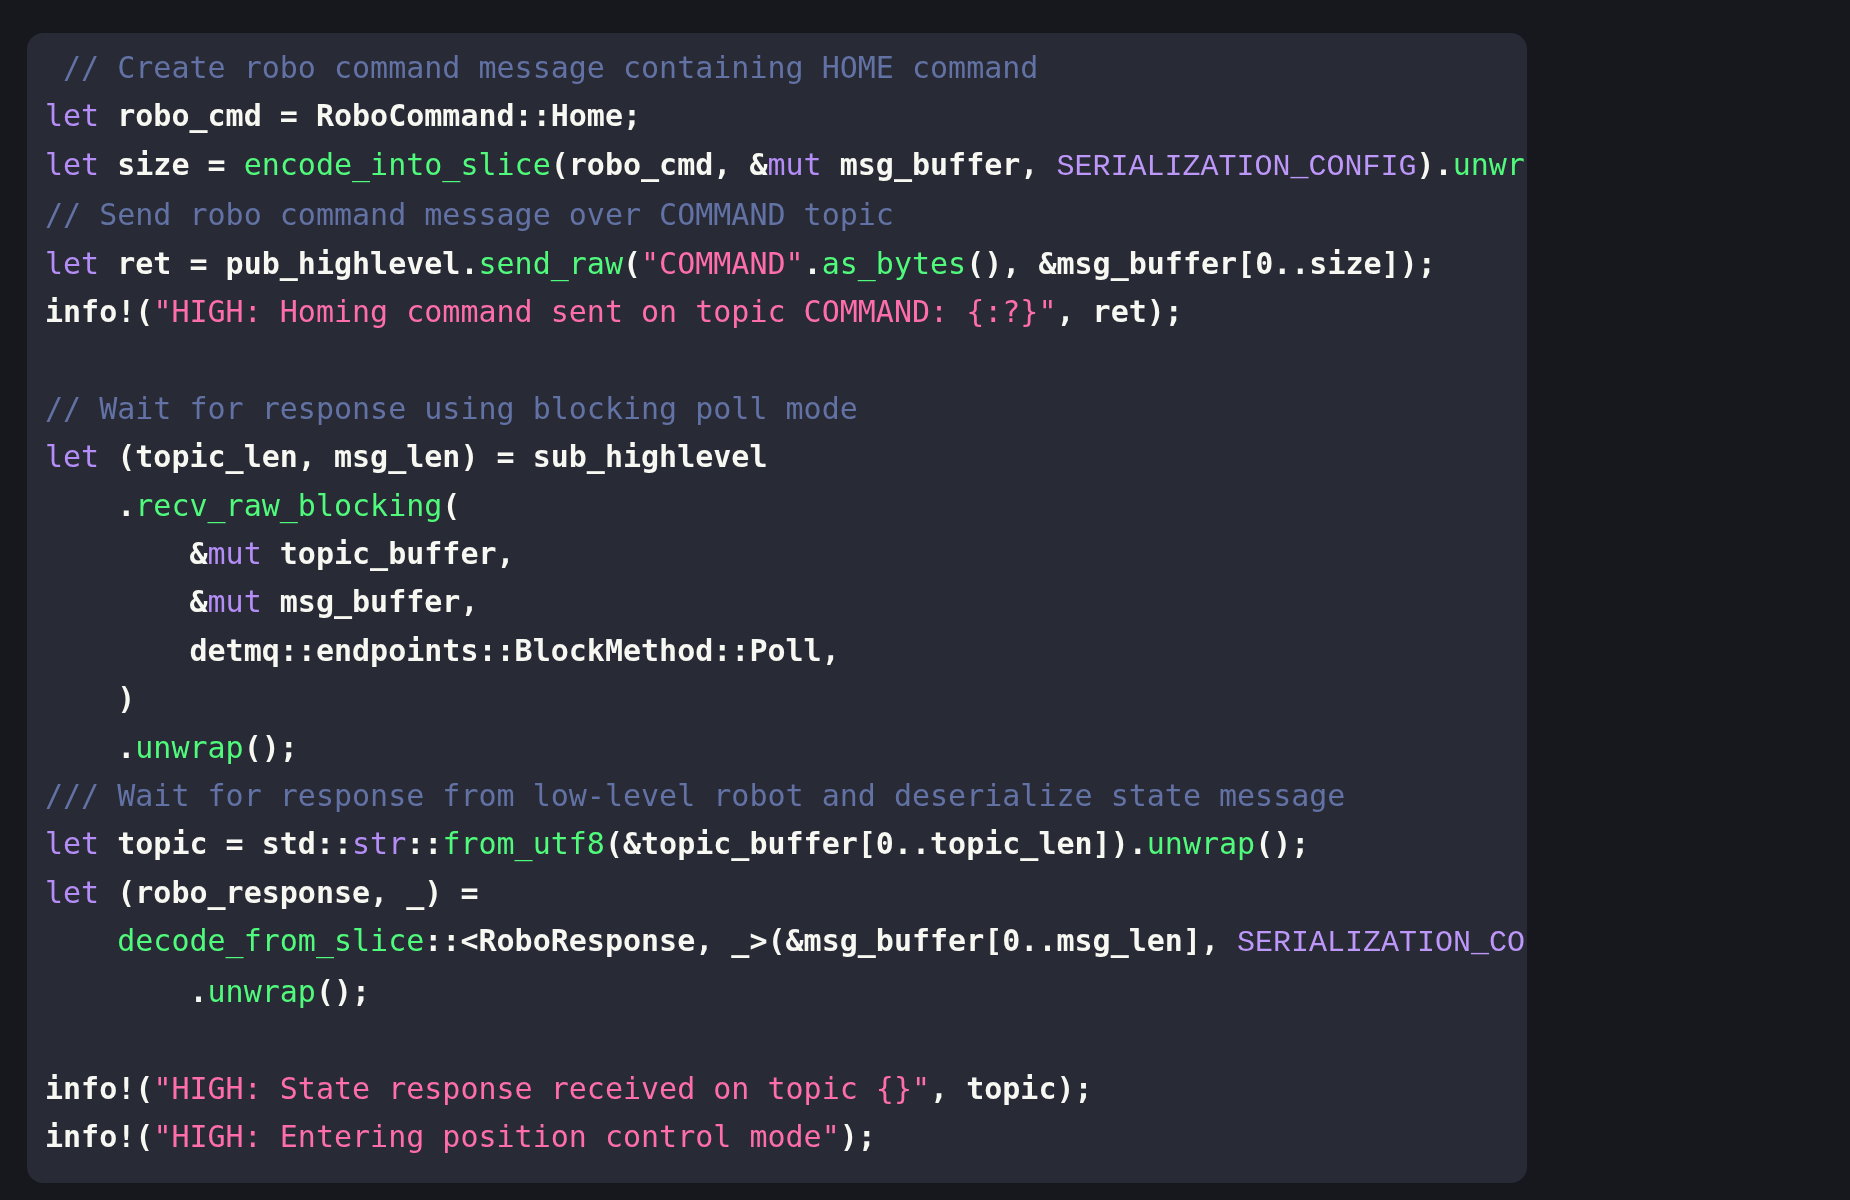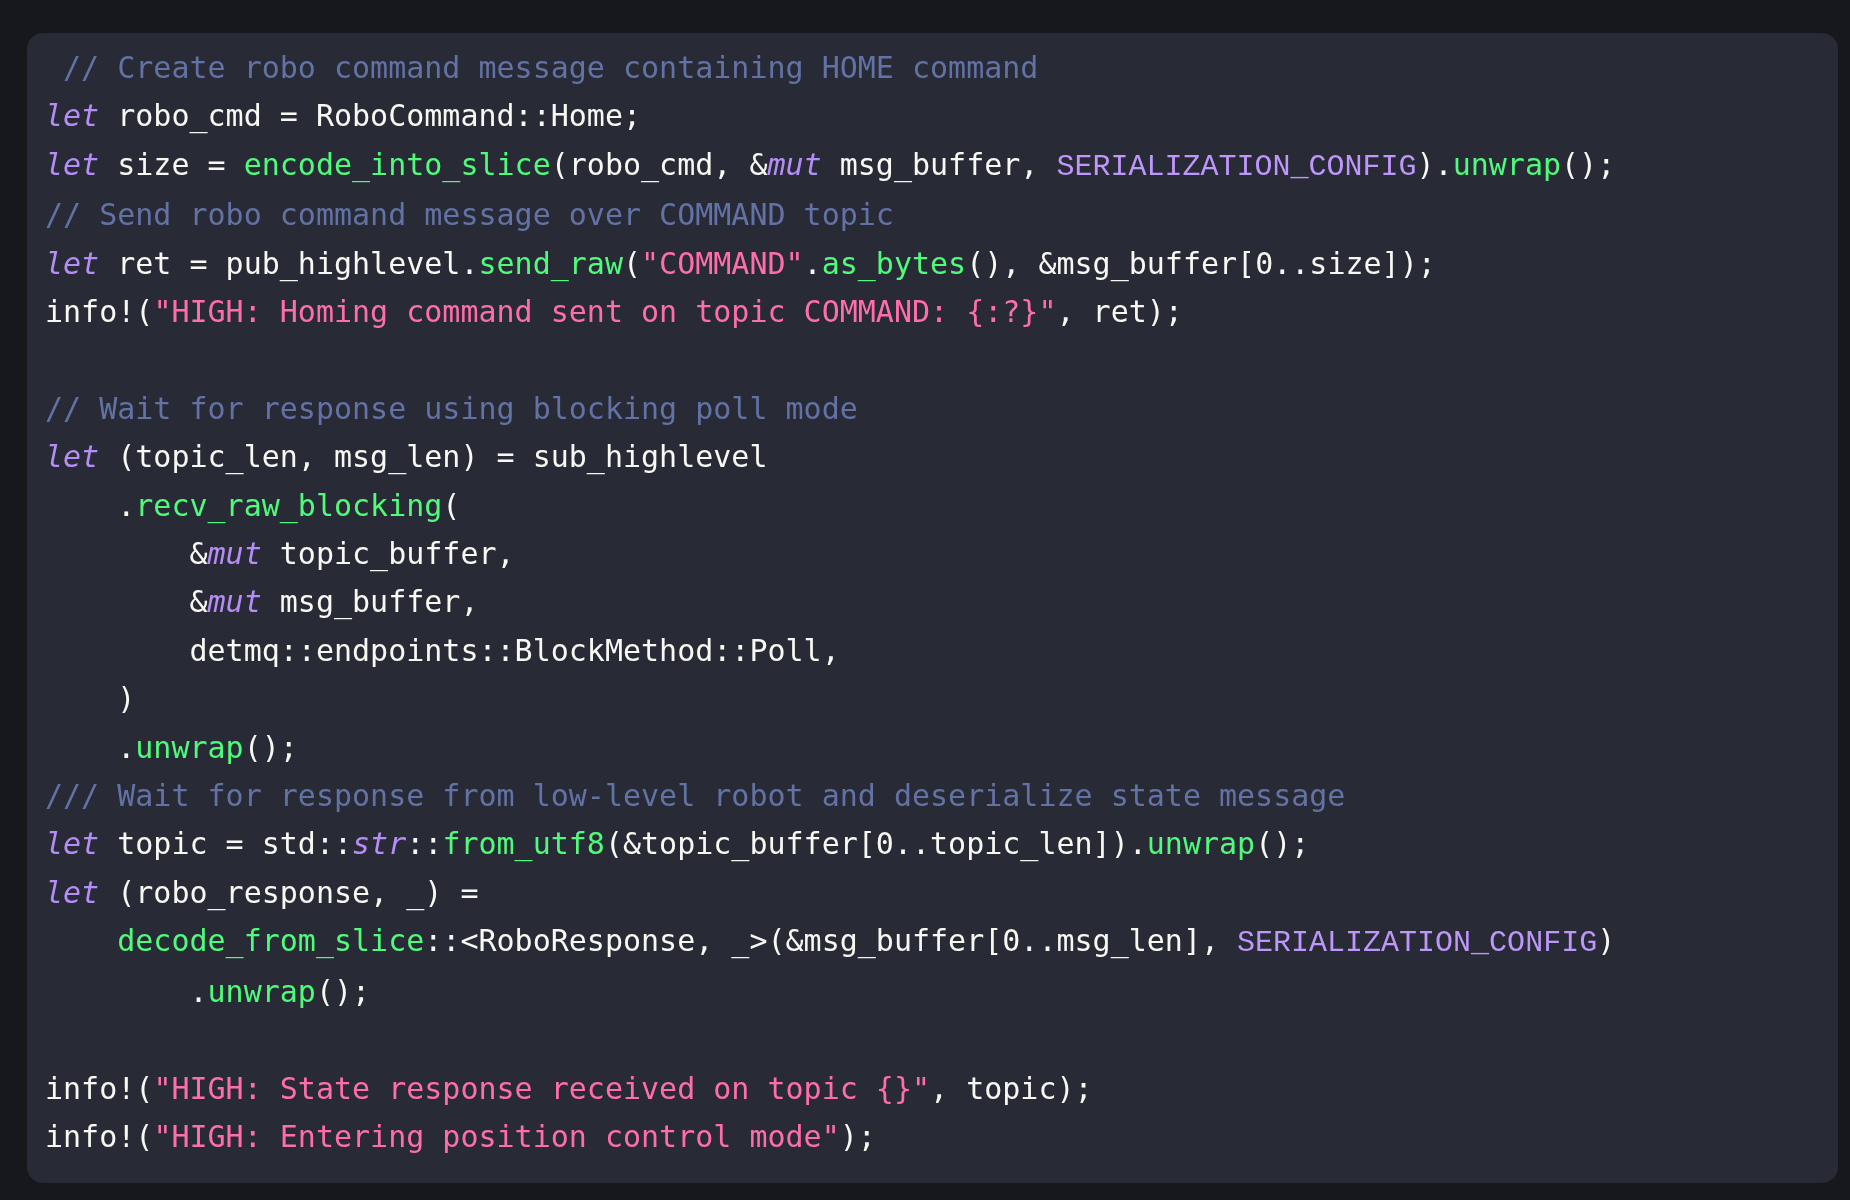--- a/index.html
+++ b/index.html
@@ -7,42 +7,42 @@
     padding: 0;
     width: 1850px;
     height: 1200px;
     background: var(--bg-outer, #17181d);
     overflow: hidden;
   }
   .code-panel {
     position: absolute;
     left: 27px;
     top: 33px;
-    width: 1811px;
+    width: 1500px;
     height: 1150px;
     box-sizing: border-box;
     background: var(--bg-panel, #282a36);
     border-radius: 16px;
     padding: 11px 0 0 18px;
     overflow: hidden;
   }
   .code-area {
     font-family: "DejaVu Sans Mono", "Liberation Mono", monospace;
     font-size: 30px;
     line-height: 48.4px;
     color: var(--c-plain, #f8f8f2);
     white-space: pre;
   }
   .code-line {
     min-height: 48.4px;
     white-space: pre;
   }
-  .tok-plain   { color: var(--c-plain,   #f8f8f2); }
+  .tok-plain   { color: var(--c-plain,   #f8f8f2); font-weight: bold; }
   .tok-comment { color: var(--c-comment, #6272a4); }
-  .tok-kw      { color: var(--c-kw,      #b58df7); font-style: italic; }
+  .tok-kw      { color: var(--c-kw,      #b58df7); }
   .tok-fn      { color: var(--c-fn,      #50fa7b); }
   .tok-str     { color: var(--c-str,     #ff6eab); }
   .tok-const   { color: var(--c-const,   #bd97f9); font-family: Liberation Mono, monospace; }
 </style>
 </head>
 <body>
 
 <div class="code-panel">
   <div class="code-area" id="code-area"><div class="code-line"><span class="tok-plain"> </span><span class="tok-comment">// Create robo command message containing HOME command</span></div><div class="code-line"><span class="tok-kw">let</span><span class="tok-plain"> robo_cmd = RoboCommand::Home;</span></div><div class="code-line"><span class="tok-kw">let</span><span class="tok-plain"> size = </span><span class="tok-fn">encode_into_slice</span><span class="tok-plain">(robo_cmd, &amp;</span><span class="tok-kw">mut</span><span class="tok-plain"> msg_buffer, </span><span class="tok-const">SERIALIZATION_CONFIG</span><span class="tok-plain">).</span><span class="tok-fn">unwrap</span><span class="tok-plain">();</span></div><div class="code-line"><span class="tok-comment">// Send robo command message over COMMAND topic</span></div><div class="code-line"><span class="tok-kw">let</span><span class="tok-plain"> ret = pub_highlevel.</span><span class="tok-fn">send_raw</span><span class="tok-plain">(</span><span class="tok-str">"COMMAND"</span><span class="tok-plain">.</span><span class="tok-fn">as_bytes</span><span class="tok-plain">(), &amp;msg_buffer[0..size]);</span></div><div class="code-line"><span class="tok-plain">info!(</span><span class="tok-str">"HIGH: Homing command sent on topic COMMAND: {:?}"</span><span class="tok-plain">, ret);</span></div><div class="code-line"></div><div class="code-line"><span class="tok-comment">// Wait for response using blocking poll mode</span></div><div class="code-line"><span class="tok-kw">let</span><span class="tok-plain"> (topic_len, msg_len) = sub_highlevel</span></div><div class="code-line"><span class="tok-plain">    .</span><span class="tok-fn">recv_raw_blocking</span><span class="tok-plain">(</span></div><div class="code-line"><span class="tok-plain">        &amp;</span><span class="tok-kw">mut</span><span class="tok-plain"> topic_buffer,</span></div><div class="code-line"><span class="tok-plain">        &amp;</span><span class="tok-kw">mut</span><span class="tok-plain"> msg_buffer,</span></div><div class="code-line"><span class="tok-plain">        detmq::endpoints::BlockMethod::Poll,</span></div><div class="code-line"><span class="tok-plain">    )</span></div><div class="code-line"><span class="tok-plain">    .</span><span class="tok-fn">unwrap</span><span class="tok-plain">();</span></div><div class="code-line"><span class="tok-comment">/// Wait for response from low-level robot and deserialize state message</span></div><div class="code-line"><span class="tok-kw">let</span><span class="tok-plain"> topic = std::</span><span class="tok-kw">str</span><span class="tok-plain">::</span><span class="tok-fn">from_utf8</span><span class="tok-plain">(&amp;topic_buffer[0..topic_len]).</span><span class="tok-fn">unwrap</span><span class="tok-plain">();</span></div><div class="code-line"><span class="tok-kw">let</span><span class="tok-plain"> (robo_response, _) =</span></div><div class="code-line"><span class="tok-plain">    </span><span class="tok-fn">decode_from_slice</span><span class="tok-plain">::&lt;RoboResponse, _&gt;(&amp;msg_buffer[0..msg_len], </span><span class="tok-const">SERIALIZATION_CONFIG</span><span class="tok-plain">)</span></div><div class="code-line"><span class="tok-plain">        .</span><span class="tok-fn">unwrap</span><span class="tok-plain">();</span></div><div class="code-line"></div><div class="code-line"><span class="tok-plain">info!(</span><span class="tok-str">"HIGH: State response received on topic {}"</span><span class="tok-plain">, topic);</span></div><div class="code-line"><span class="tok-plain">info!(</span><span class="tok-str">"HIGH: Entering position control mode"</span><span class="tok-plain">);</span></div></div>
 </div>

